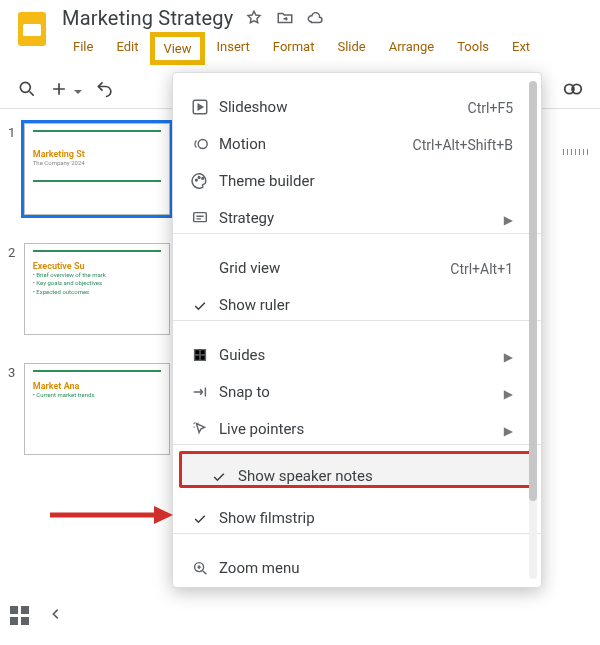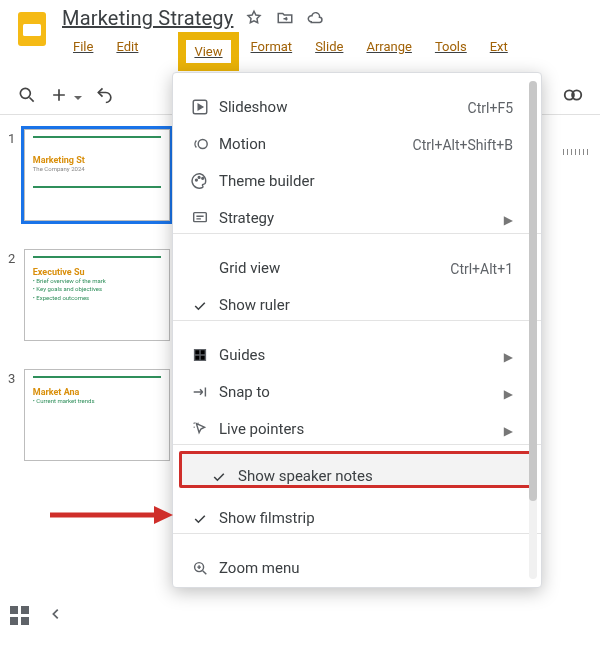--- a/index.html
+++ b/index.html
@@ -9,27 +9,27 @@
     width: 600px;
     height: 645px;
     overflow: hidden;
     color: #3c4043;
     position: relative;
   }
 
   .header { padding: 6px 12px 0 12px; display: flex; align-items: flex-start; }
   .logo { width: 40px; height: 40px; flex-shrink: 0; margin-top: 2px; position: relative; }
   .logo svg { width: 40px; height: 40px; }
-  .title-block { margin-left: 10px; text-decoration: underline; }
+  .title-block { margin-left: 10px; }
   .title-row { display: flex; align-items: center; gap: 12px; }
   .doc-title { font-size: 20px; color: #3c4043; letter-spacing: .2px; }
   .title-icon { width: 18px; height: 18px; color: #5f6368; }
   .menubar { display: flex; gap: 1px; margin-top: 2px; }
   .menu-item { font-size: 13px; color: #a16207; padding: 4px 8px; cursor: pointer; border: 3px solid transparent; }
-  .menu-item.highlighted { border: 8px solid #eab308; background:#fff;margin-left:28px; }
+  .menu-item.highlighted { border: 5px solid #eab308; background:#fff; }
 
   .toolbar-strip { display:flex; align-items:center; gap:10px; padding: 13px 16px 8px; border-bottom: 1px solid #e0e0e0; }
   .toolbar-strip .tbicon { width:22px; height:22px; color:#444; display:flex; align-items:center; justify-content:center; }
   .toolbar-strip .plus-group { display:flex; align-items:center; }
   .toolbar-strip .caret { width:12px;height:12px; margin-left:2px; }
   .tool-right { margin-left:auto; }
 
   .content { display:flex; height: calc(645px - 120px); }
   .filmstrip { width: 180px; padding: 14px 10px 0 8px; overflow:hidden; }
   .slide-entry { display:flex; margin-bottom: 28px; }
@@ -102,20 +102,21 @@
       <span class="title-icon">
         <svg viewBox="0 0 24 24" width="20" height="18" fill="none" stroke="#5f6368" stroke-width="2">
             <path d="M7 17a4 4 0 1 1 .8-7.93A5 5 0 0 1 18 11a3.5 3.5 0 0 1-.5 7H7z"></path>
           </svg>
       </span>
     </div>
     <div class="menubar">
       <span class="menu-item">File</span>
       <span class="menu-item">Edit</span>
       <span class="menu-item highlighted">View</span>
+      <span class="menu-item">Insert</span>
       <span class="menu-item">Format</span>
       <span class="menu-item">Slide</span>
       <span class="menu-item">Arrange</span>
       <span class="menu-item">Tools</span>
       <span class="menu-item">Ext</span>
     </div>
   </div>
 </div>
 
 <div class="toolbar-strip">

